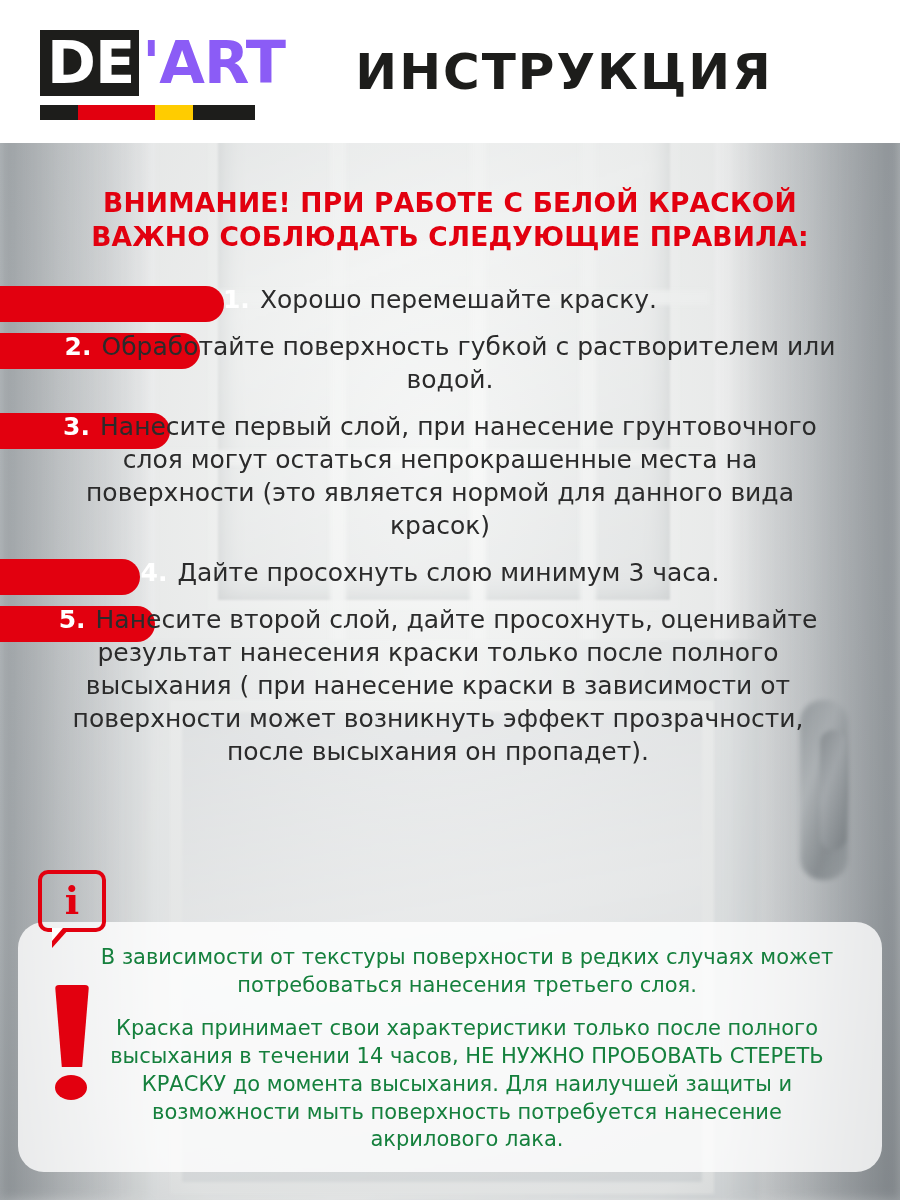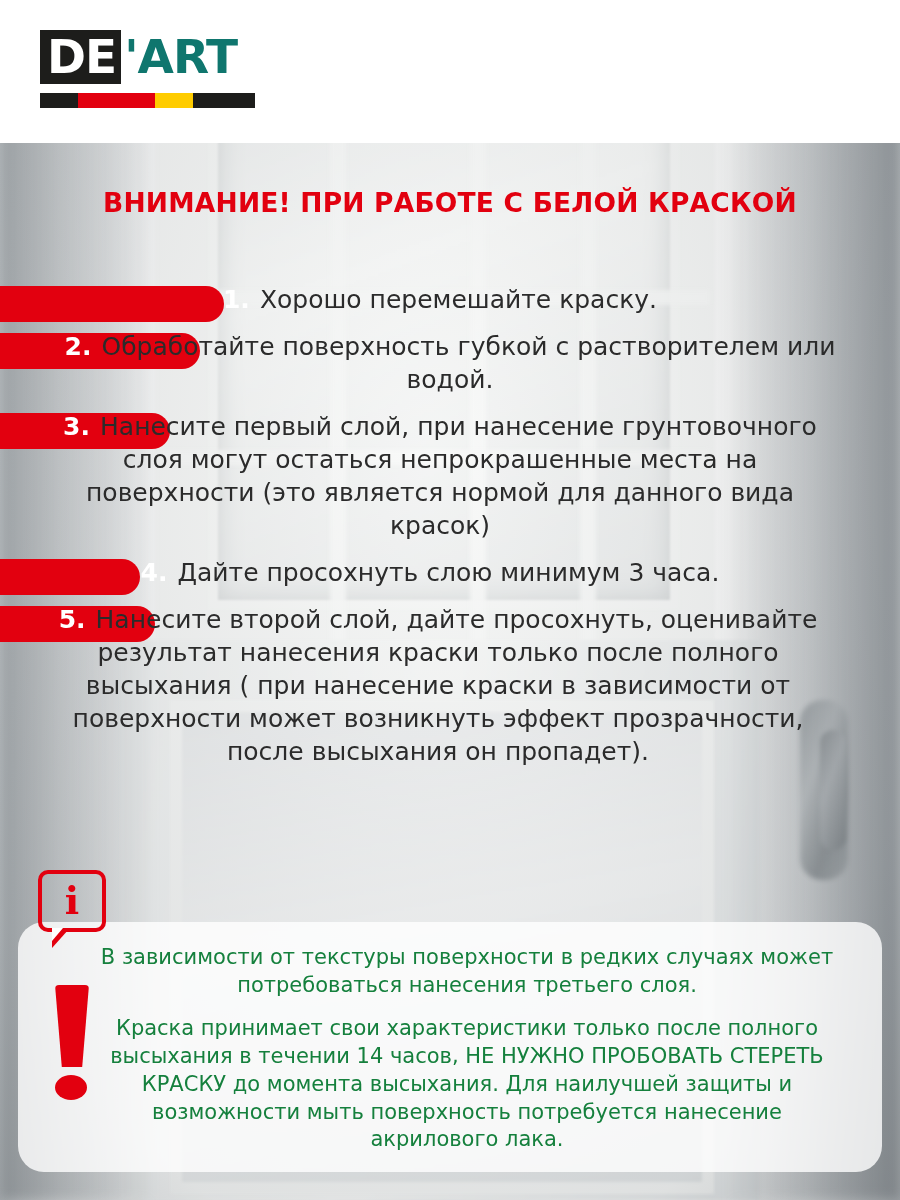--- a/index.html
+++ b/index.html
@@ -121,35 +121,35 @@
   }
   .logo {
     position: relative;
     margin-left: 40px;
     width: 228px;
     height: 84px;
   }
   .logo-word {
     font-family: "DejaVu Sans", sans-serif;
     font-weight: 900;
-    font-size: 47px;
+    font-size: 59px;
     letter-spacing: -1px;
     color: #1d1d1b;
     line-height: 1;
     display: flex;
     align-items: baseline;
   }
   .logo-de {
     background: #1d1d1b;
     color: #ffffff;
     padding: 3px 5px 4px 7px;
   }
   .logo-art {
     padding-left: 3px;
-    color: #0f766e;
+    color: #8b5cf6;
   }
   .logo-bars {
     margin-top: 9px;
     display: flex;
     height: 15px;
     width: 215px;
   }
   .bar-black { width: 38px; background: #1d1d1b; }
   .bar-red   { width: 77px; background: #e2000f; }
   .bar-yellow{ width: 38px; background: #ffcc00; }
@@ -340,24 +340,26 @@
         <span class="logo-de">DE</span>
           <span class="logo-art">'ART</span>
       </div>
       <div class="logo-bars">
         <div class="bar-black"></div>
         <div class="bar-red"></div>
         <div class="bar-yellow"></div>
         <div class="bar-black2"></div>
       </div>
     </div>
+    <div class="header-title">ИНСТРУКЦИЯ</div>
   </div>
 
   <div class="attention">
     <div>ВНИМАНИЕ! ПРИ РАБОТЕ С БЕЛОЙ КРАСКОЙ</div>
+    <div>ВАЖНО СОБЛЮДАТЬ СЛЕДУЮЩИЕ ПРАВИЛА:</div>
   </div>
 
   <div class="steps">
 
     <div class="step s1">
       <div class="step-bar"></div>
       <div class="step-text">
         <span class="step-num">1.</span><span>Хорошо перемешайте краску.</span>
       </div>
     </div>

